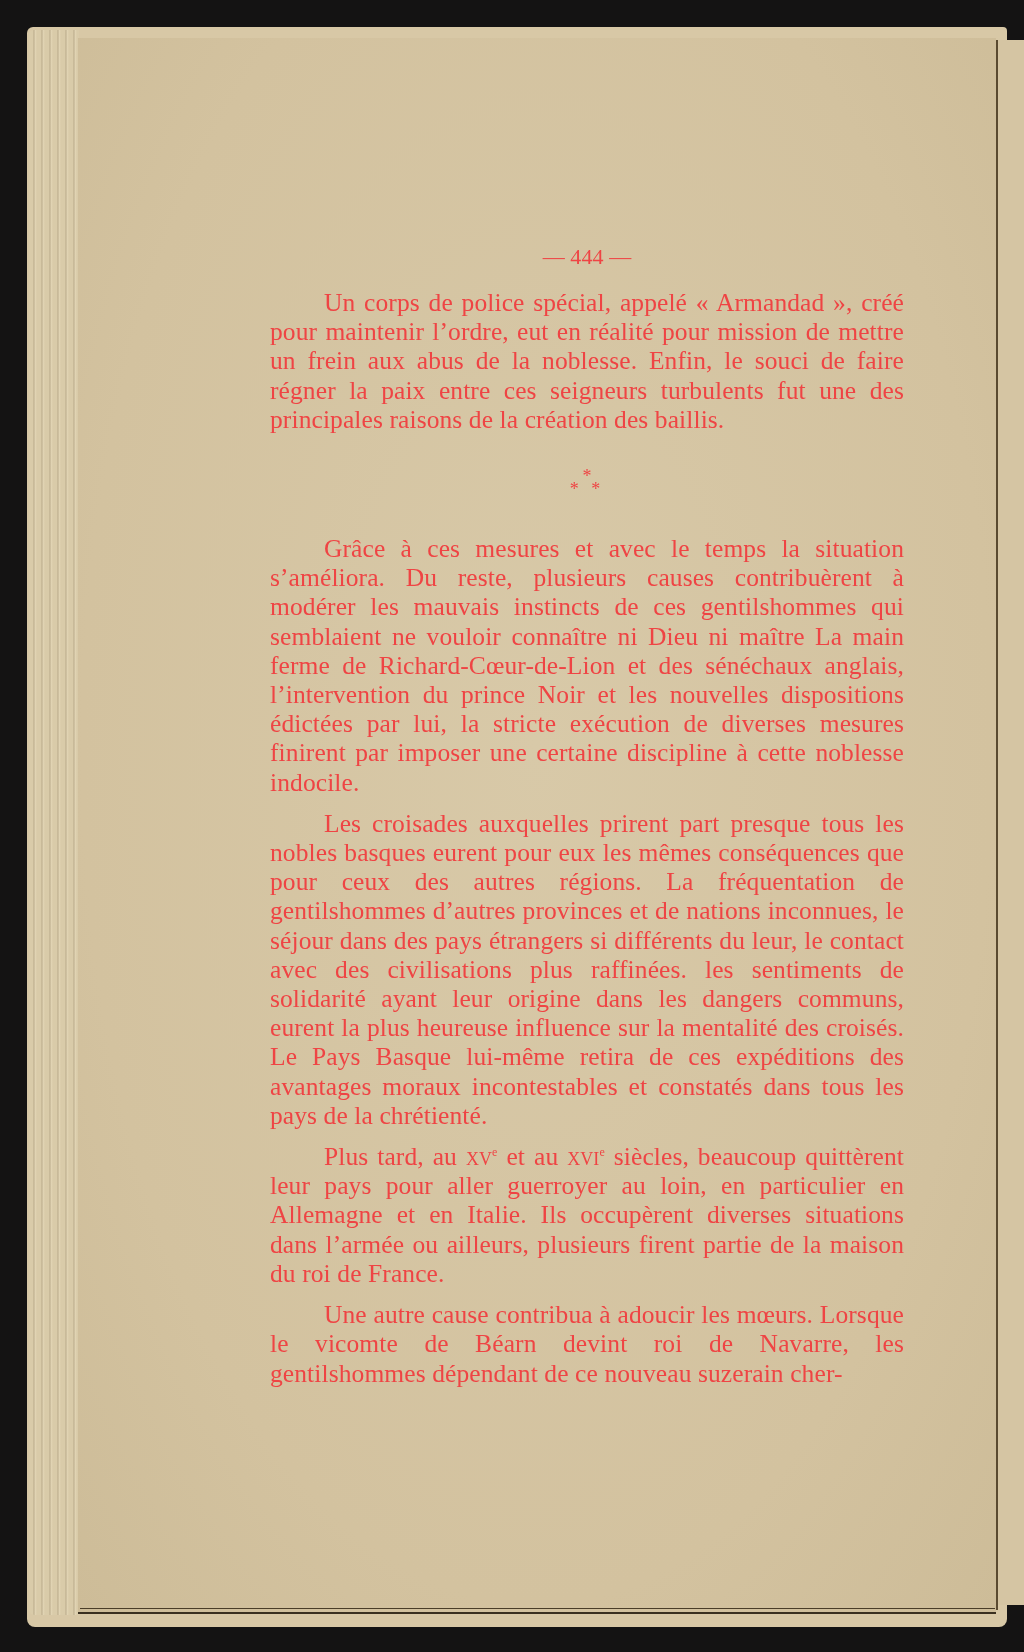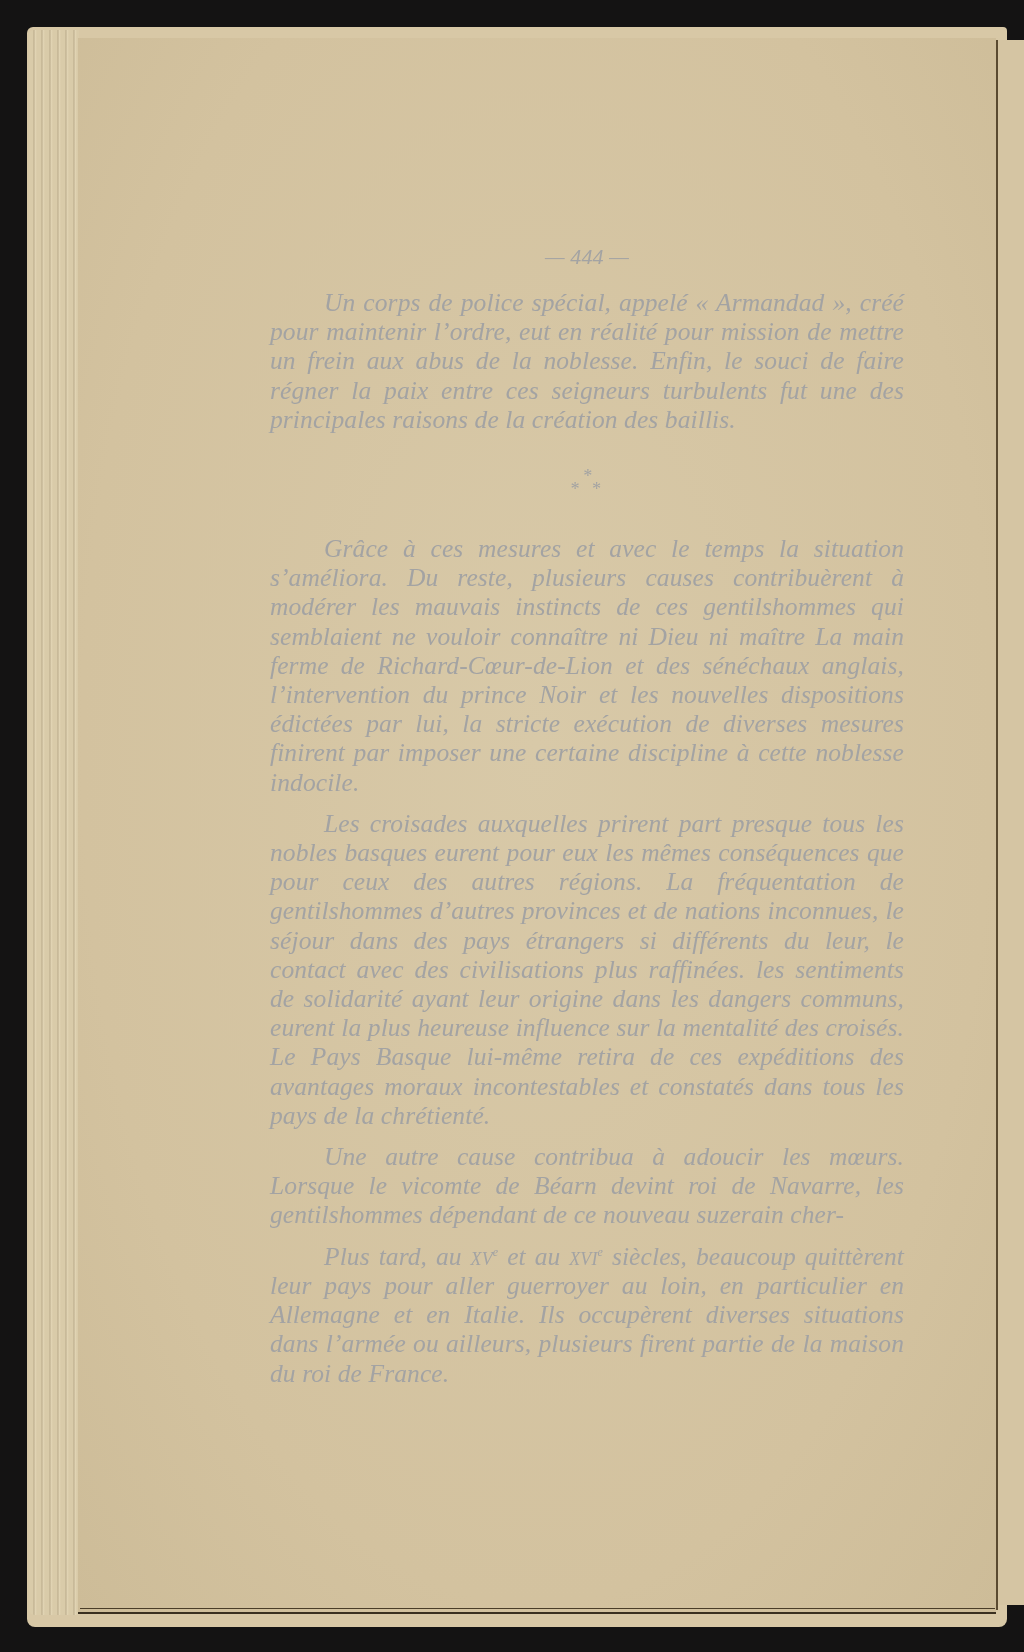--- a/index.html
+++ b/index.html
@@ -36,26 +36,25 @@
       position: absolute; left: 998px; top: 40px;
       width: 26px; height: 1565px; background: #d5c5a3;
     }
     .bottom-rule {
       position: absolute; left: 80px; top: 1608px;
       width: 915px; height: 1px; background: #4a3d28;
     }
     .text-block {
       position: absolute; left: 258px; top: 240px;
       width: 658px;
-      color: #a3a3a3;
+      color: #ef4444;
       font-size: 25.5px;
       line-height: 29.2px;
       text-align: justify;
       letter-spacing: 0.1px;
-      font-style: italic;
     }
     .page-number {
       text-align: center; font-size: 22px;
       margin-bottom: 14px; height: 34px; line-height: 34px;
     }
     .para { margin: 12px; text-indent: 54px; }
     .separator {
       text-align: center; font-size: 18px; line-height: 13px;
       margin: 36px 0 38px 0;
     }
@@ -80,16 +79,16 @@
   <p class="para">Un corps de police spécial, appelé « Armandad », créé pour maintenir l’ordre, eut en réalité pour mission de mettre un frein aux abus de la noblesse. Enfin, le souci de faire régner la paix entre ces seigneurs turbulents fut une des principales raisons de la création des baillis.</p>
 
   <div class="separator">
     <span class="sep-top">*</span>
     <span class="sep-bottom">* *</span>
   </div>
 
   <p class="para">Grâce à ces mesures et avec le temps la situation s’améliora. Du reste, plusieurs causes contribuèrent à modérer les mauvais instincts de ces gentilshommes qui semblaient ne vouloir connaître ni Dieu ni maître La main ferme de Richard-Cœur-de-Lion et des sénéchaux anglais, l’intervention du prince Noir et les nouvelles dispositions édictées par lui, la stricte exécution de diverses mesures finirent par imposer une certaine discipline à cette noblesse indocile.</p>
   <p class="para">Les croisades auxquelles prirent part presque tous les nobles basques eurent pour eux les mêmes conséquences que pour ceux des autres régions. La fréquentation de gentilshommes d’autres provinces et de nations inconnues, le séjour dans des pays étrangers si différents du leur, le contact avec des civilisations plus raffinées. les sentiments de solidarité ayant leur origine dans les dangers communs, eurent la plus heureuse influence sur la mentalité des croisés. Le Pays Basque lui-même retira de ces expéditions des avantages moraux incontestables et constatés dans tous les pays de la chrétienté.</p>
 
+  <p class="para"><span>Plus tard, au </span><span class="sc">xv</span><sup>e</sup><span> et au </span><span class="sc">xvi</span><sup>e</sup><span> siècles, beaucoup quittèrent leur pays pour aller guerroyer au loin, en particulier en Allemagne et en Italie. Ils occupèrent diverses situations dans l’armée ou ailleurs, plusieurs firent partie de la maison du roi de France.</span></p>
+
   <p class="para">Une autre cause contribua à adoucir les mœurs. Lorsque le vicomte de Béarn devint roi de Navarre, les gentilshommes dépendant de ce nouveau suzerain cher-</p>
-
-  <p class="para"><span>Plus tard, au </span><span class="sc">xv</span><sup>e</sup><span> et au </span><span class="sc">xvi</span><sup>e</sup><span> siècles, beaucoup quittèrent leur pays pour aller guerroyer au loin, en particulier en Allemagne et en Italie. Ils occupèrent diverses situations dans l’armée ou ailleurs, plusieurs firent partie de la maison du roi de France.</span></p>
 </div>
 
 </body></html>

